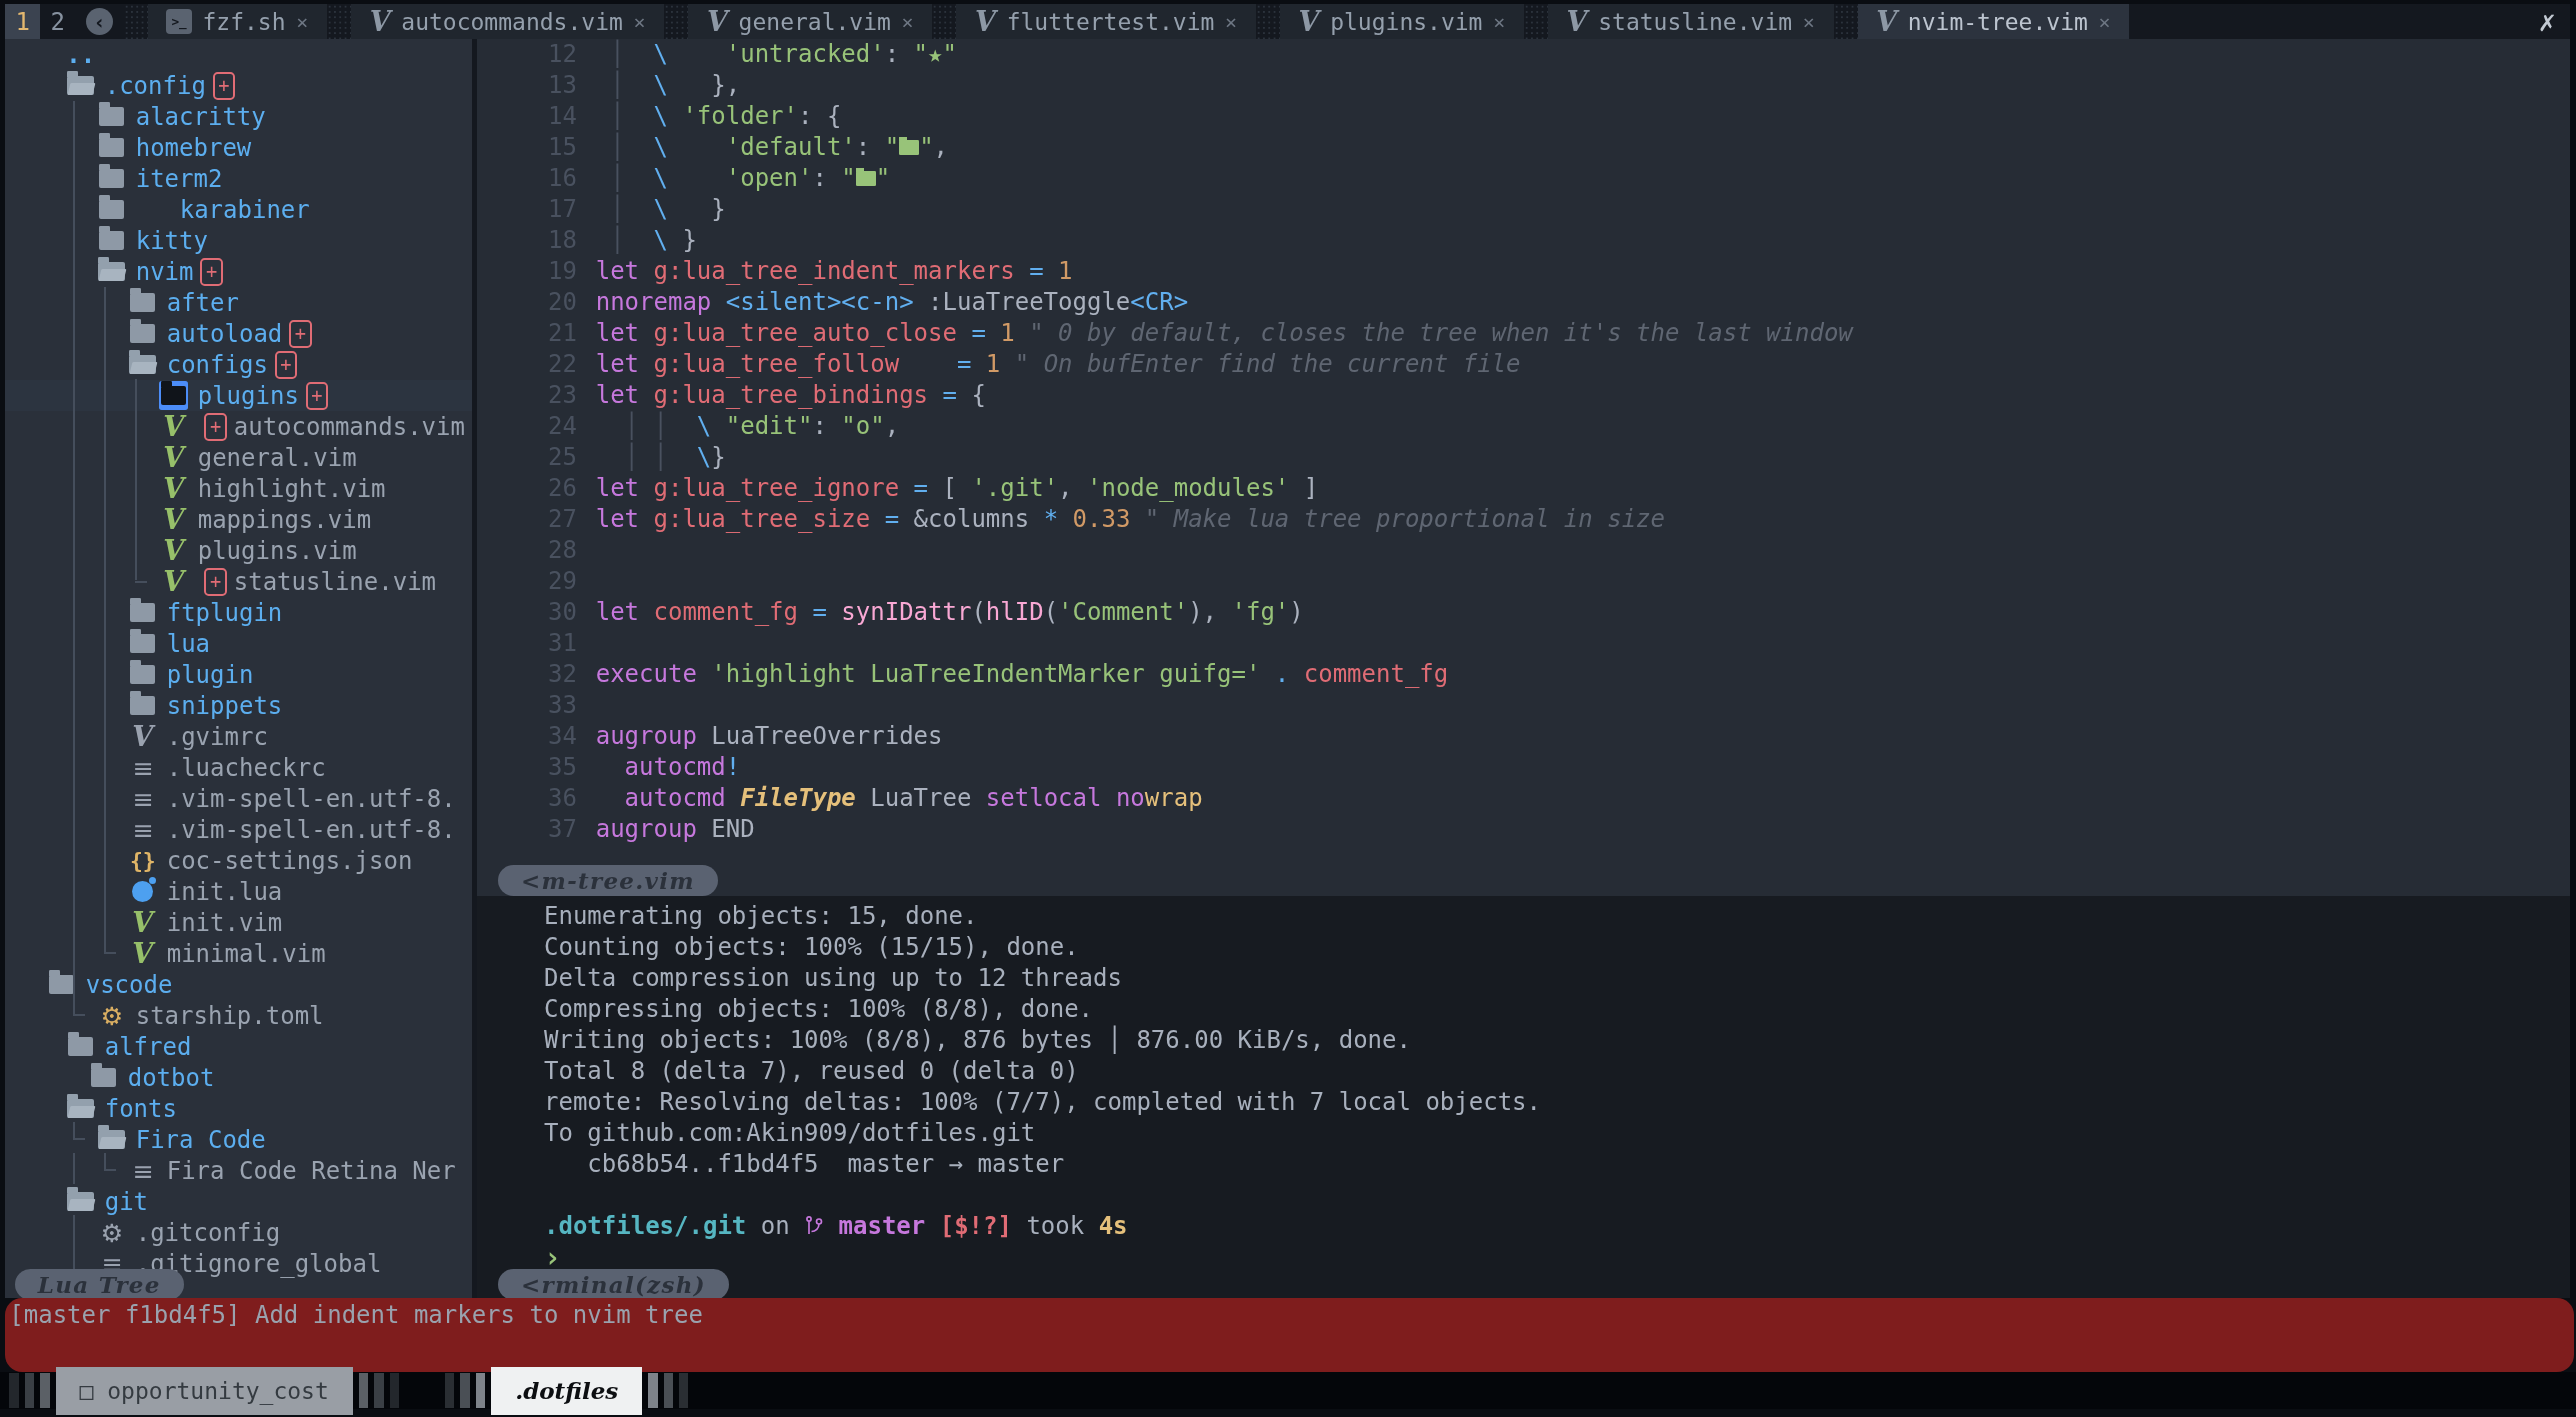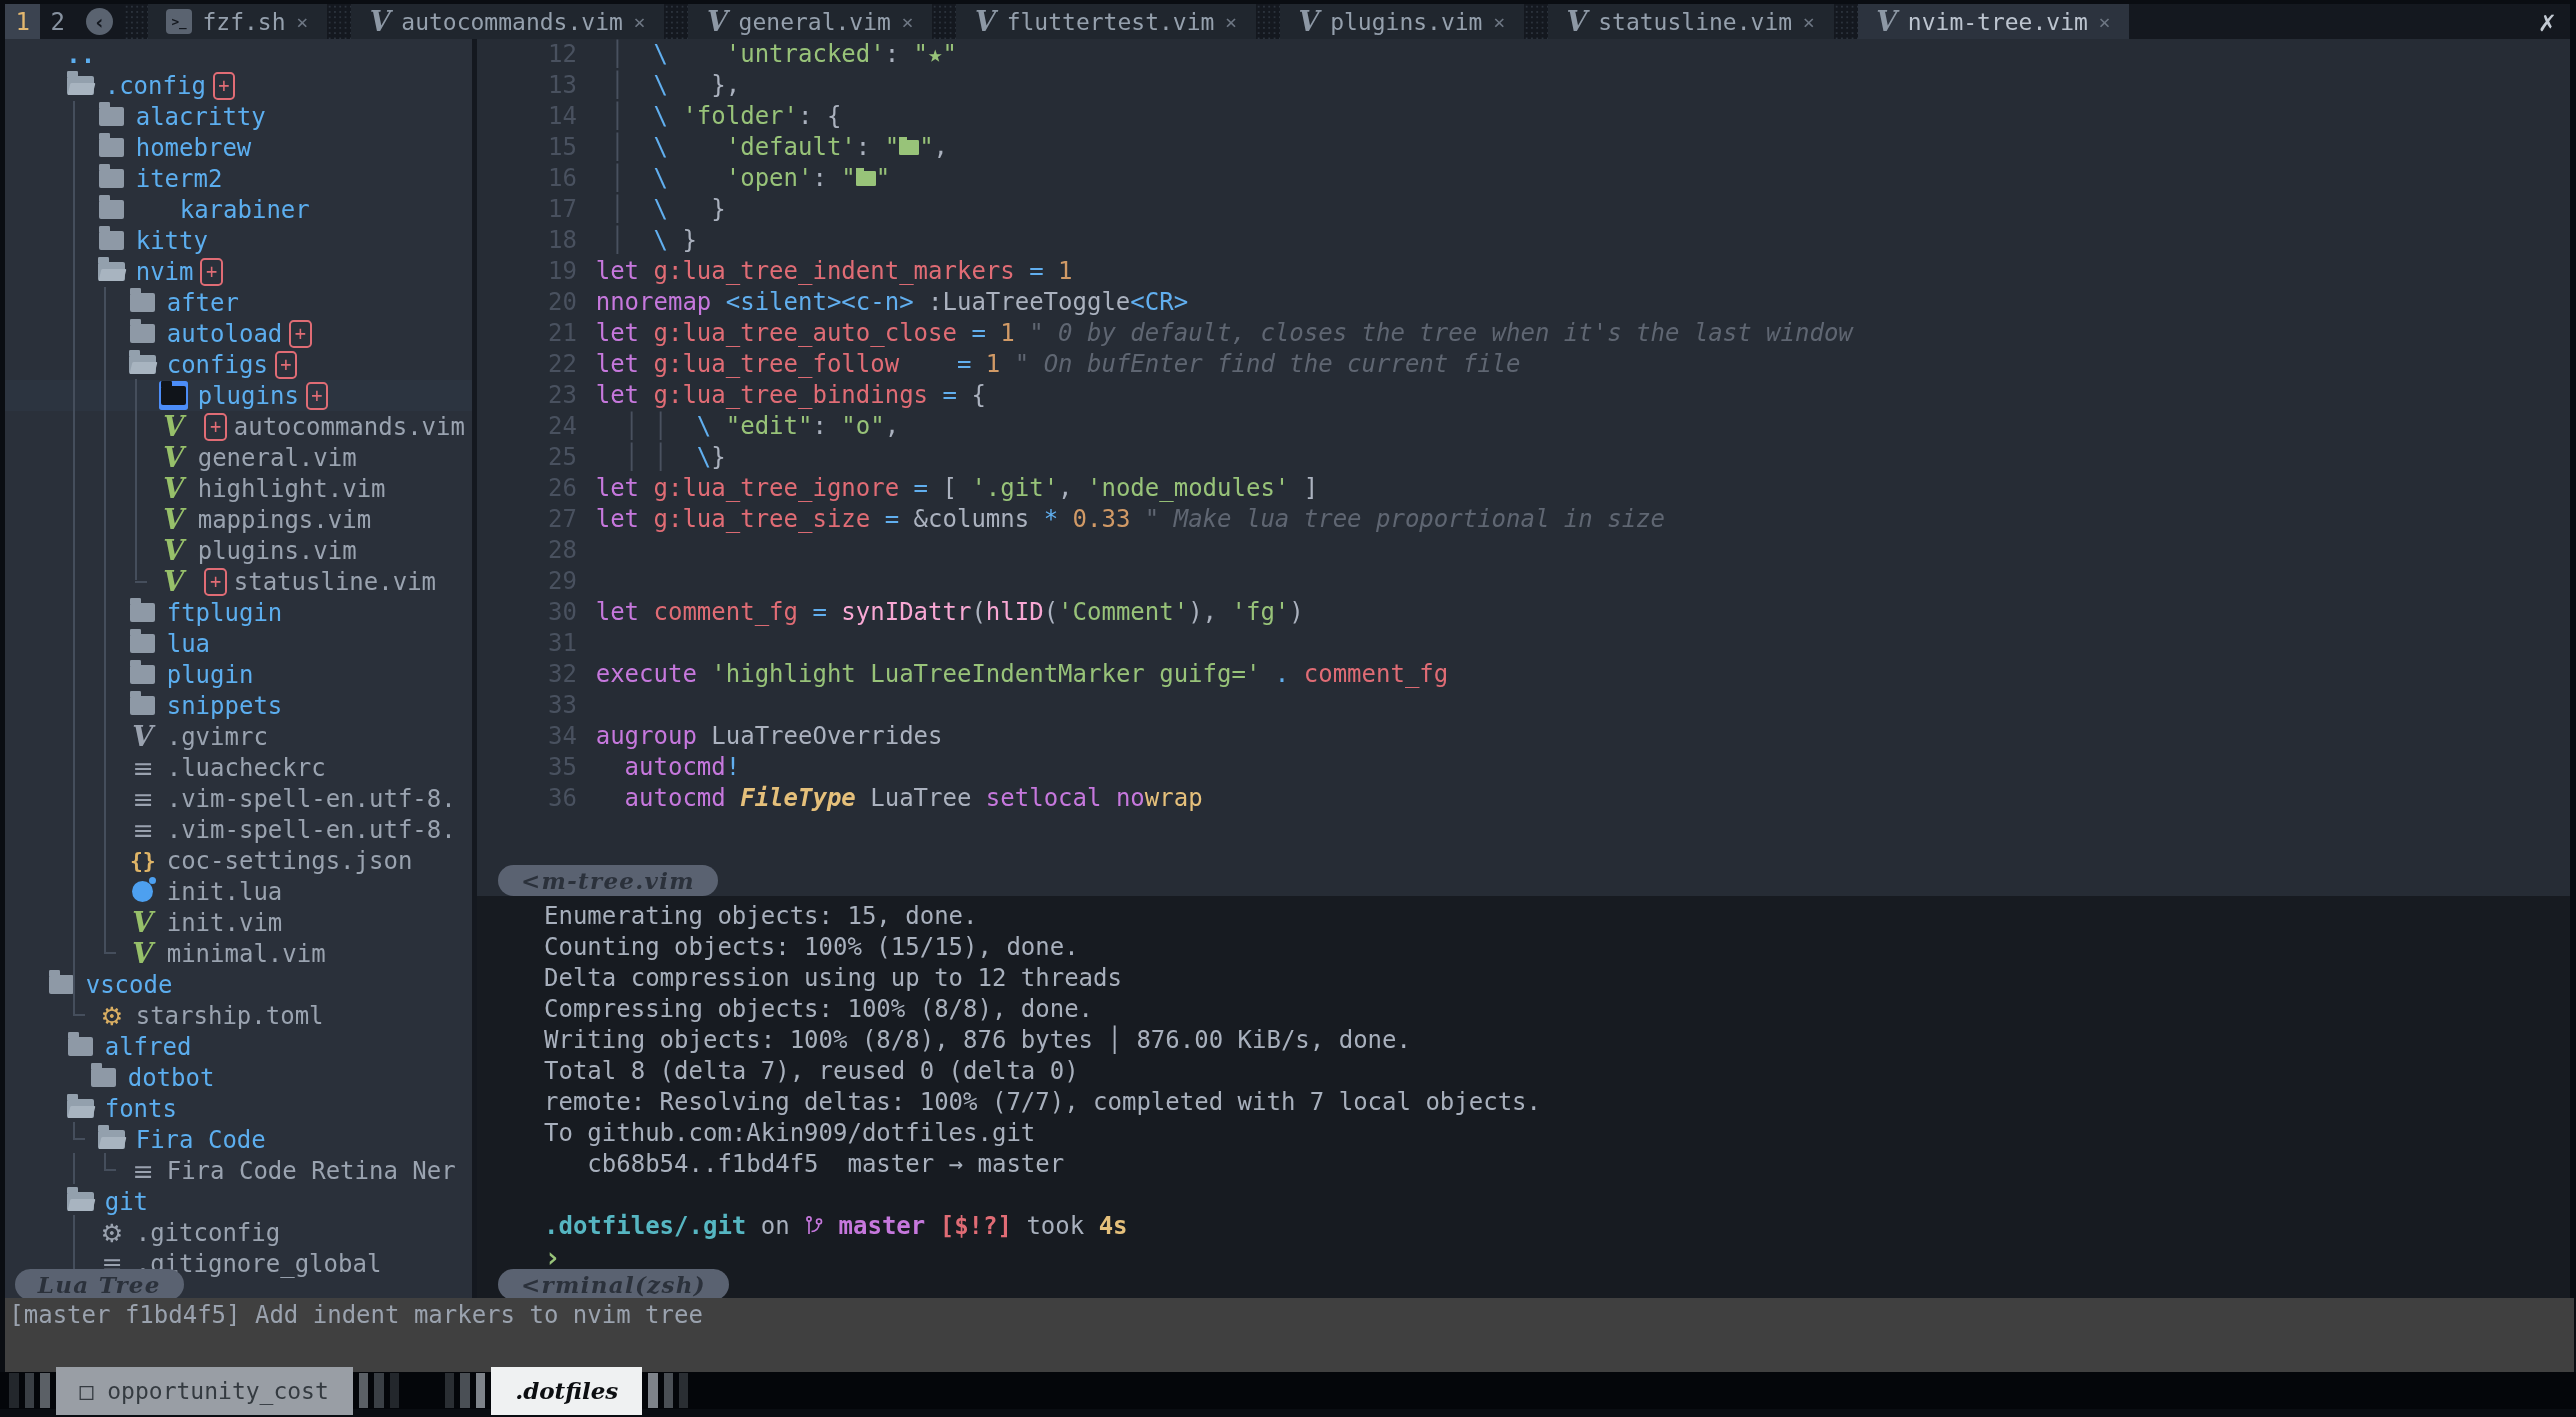--- a/index.html
+++ b/index.html
@@ -22,22 +22,22 @@
   .term-ico{width:25.4px;height:25.4px;border-radius:4px;background:#5a6370;display:flex;
             align-items:center;justify-content:center;color:#14181f;font-size:12.7px;font-weight:bold;}
   .vim-ico{font-family:"DejaVu Serif",serif;font-weight:bold;font-size:27px;color:#8d98a5;font-style:italic;}
   .win-close{margin-left:auto;align-self:center;padding-right:14.7px;color:#c2c9d2;font-size:28px;font-weight:bold;}
   .tab-rest{flex:1;background:#14181f;}
   
   .tree-panel{position:absolute;left:5.3px;top:39px;width:467px;height:1259px;background:#2a303a;overflow:hidden;}
   .vsep{position:absolute;left:472px;top:39px;width:5.3px;height:1259px;background:#14181f;}
   .code-panel{position:absolute;left:477px;top:39px;width:2093px;height:857px;background:#262c35;overflow:hidden;}
   .term-panel{position:absolute;left:477px;top:896px;width:2093px;height:402px;background:#171b21;overflow:hidden;}
-  .msg-area{position:absolute;left:5.3px;top:1298px;width:2565px;height:74px;background:#404040;
-            color:#9aa2ae;font-size:24px;line-height:35px;padding-left:4px;white-space:pre;}
+  .msg-area{position:absolute;left:5.3px;top:1298px;width:2565px;height:74px;background:#7f1d1d;
+            color:#9aa2ae;font-size:24px;line-height:35px;padding-left:4px;white-space:pre;border-radius:17px;}
   
   .tree-row{position:relative;height:31px;display:flex;align-items:center;white-space:nowrap;overflow:hidden;}
   .tree-row.selected{background:#2c3440;}
   .tree-icon{width:29px;height:29px;display:flex;align-items:center;justify-content:center;
              margin-right:9.4px;flex:0 0 29px;border-radius:2.7px;}
   .tree-icon.cursor{background:#4c8df8;}
   .tname{font-size:24px;}
   .tname.dir{color:#5caeef;}
   .tname.file{color:#9aa3b0;}
   .tname.parent{color:#5caeef;font-weight:bold;}
@@ -418,20 +418,21 @@
       <div class="code-line"><span class="ln">27</span><span><span class="c-k">let</span><span class="c-f"> </span><span class="c-v">g:lua_tree_size</span><span class="c-f"> </span><span class="c-o">=</span><span class="c-f"> &amp;columns </span><span class="c-o">*</span><span class="c-f"> </span><span class="c-n">0.33</span><span class="c-f"> </span><span class="c-c">" Make lua tree proportional in size</span></span></div>
       <div class="code-line"><span class="ln">28</span><span></span></div>
       <div class="code-line"><span class="ln">29</span><span></span></div>
       <div class="code-line"><span class="ln">30</span><span><span class="c-k">let</span><span class="c-f"> </span><span class="c-v">comment_fg</span><span class="c-f"> </span><span class="c-o">=</span><span class="c-f"> </span><span class="c-F">synIDattr</span><span class="c-f">(</span><span class="c-F">hlID</span><span class="c-f">(</span><span class="c-s">'Comment'</span><span class="c-f">), </span><span class="c-s">'fg'</span><span class="c-f">)</span></span></div>
       <div class="code-line"><span class="ln">31</span><span></span></div>
       <div class="code-line"><span class="ln">32</span><span><span class="c-k">execute</span><span class="c-f"> </span><span class="c-s">'highlight LuaTreeIndentMarker guifg='</span><span class="c-f"> </span><span class="c-o">.</span><span class="c-f"> </span><span class="c-v">comment_fg</span></span></div>
       <div class="code-line"><span class="ln">33</span><span></span></div>
       <div class="code-line"><span class="ln">34</span><span><span class="c-k">augroup</span><span class="c-f"> LuaTreeOverrides</span></span></div>
       <div class="code-line"><span class="ln">35</span><span><span class="c-f">  </span><span class="c-k">autocmd</span><span class="c-o">!</span></span></div>
       <div class="code-line"><span class="ln">36</span><span><span class="c-f">  </span><span class="c-k">autocmd</span><span class="c-f"> </span><span class="c-t">FileType</span><span class="c-f"> LuaTree </span><span class="c-k">setlocal</span><span class="c-f"> </span><span class="c-k">no</span><span class="c-w">wrap</span></span></div>
+      <div class="code-line"><span class="ln">37</span><span><span class="c-k">augroup</span><span class="c-f"> END</span></span></div>
     </div>
   <div class="term-panel" id="term">
       <div style="height: 5.3px;"></div>
       <div class="term-line">Enumerating objects: 15, done.</div>
       <div class="term-line">Counting objects: 100% (15/15), done.</div>
       <div class="term-line">Delta compression using up to 12 threads</div>
       <div class="term-line">Compressing objects: 100% (8/8), done.</div>
       <div class="term-line">Writing objects: 100% (8/8), 876 bytes │ 876.00 KiB/s, done.</div>
       <div class="term-line">Total 8 (delta 7), reused 0 (delta 0)</div>
       <div class="term-line">remote: Resolving deltas: 100% (7/7), completed with 7 local objects.</div>

